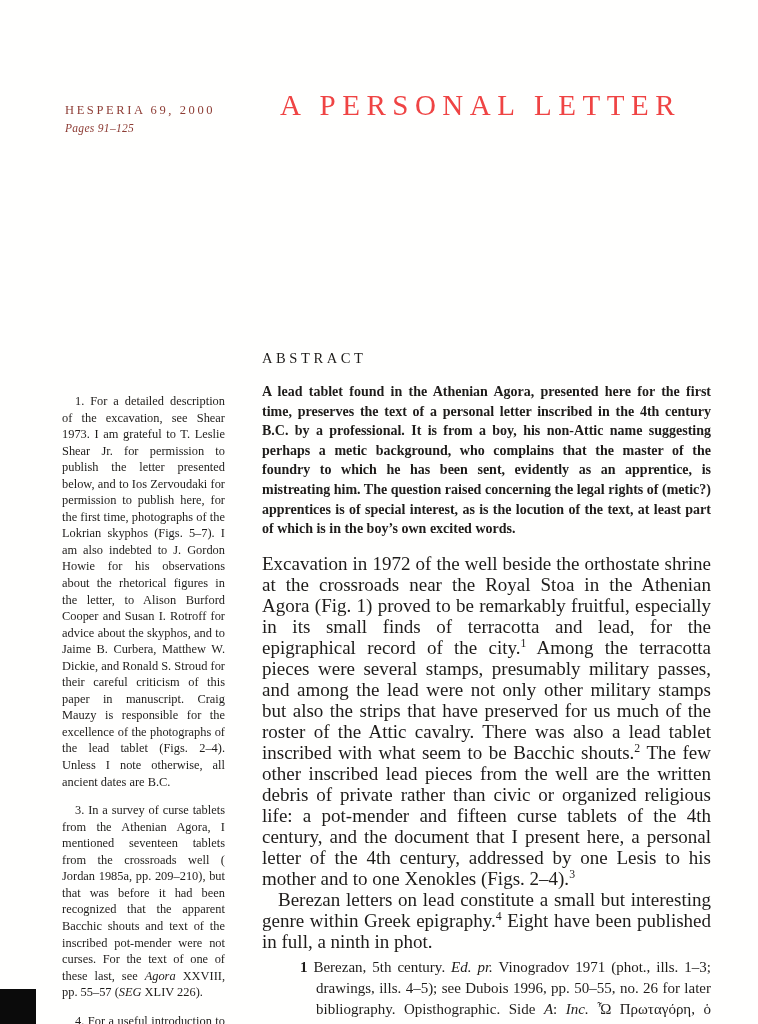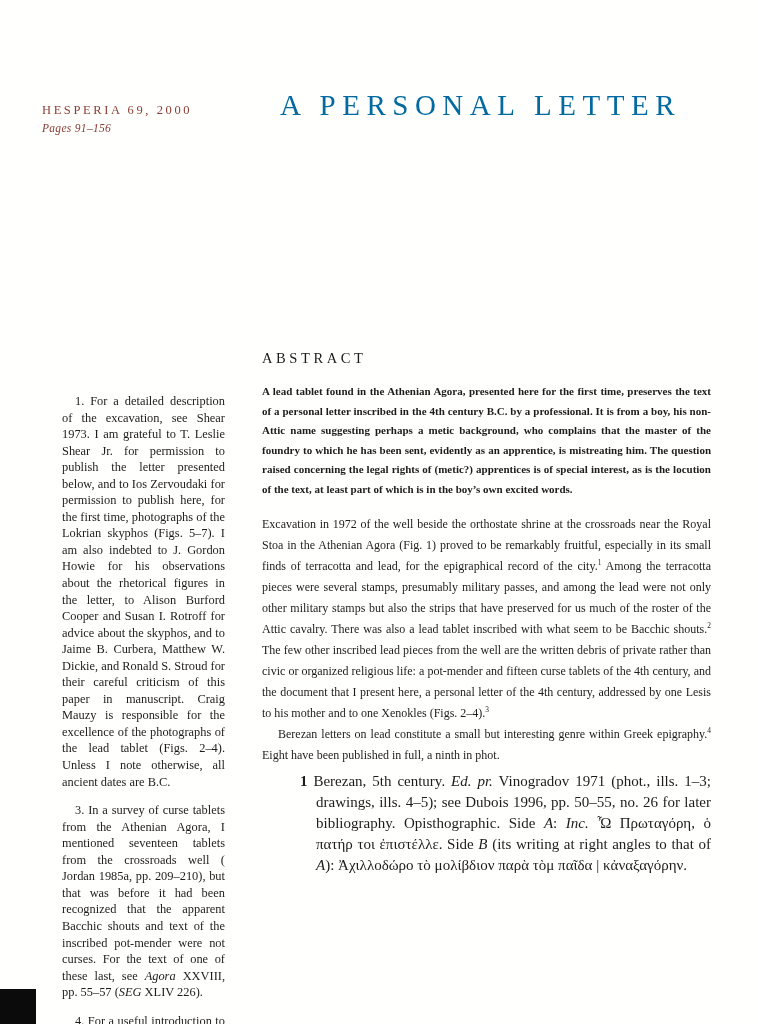--- a/index.html
+++ b/index.html
@@ -9,21 +9,21 @@
     height: 1024px;
     background: #fffffe;
     overflow: hidden;
     font-family: "Liberation Serif", serif;
     color: #1e1c1a;
   }
 
   
   .journal-block {
     position: absolute;
-    left: 42px;
+    left: 65px;
     top: 103px;
     width: 200px;
     color: #8d3c34;
   }
   .journal-name {
     font-size: 12.5px;
     letter-spacing: 2.6px;
     font-variant: small-caps;
   }
   .journal-pages {
@@ -32,21 +32,21 @@
     margin-top: 4px;
     letter-spacing: 0.3px;
   }
 
   
   .title-block {
     position: absolute;
     left: 280px;
     top: 86px;
     width: 460px;
-    color: #0369a1;
+    color: #ef4444;
   }
   .title-line {
     font-size: 29px;
     line-height: 38px;
     letter-spacing: 6.5px;
     font-weight: 400;
   }
 
   
   .footnote-col {
@@ -67,28 +67,28 @@
     top: 350px;
     width: 449px;
   }
   .abstract-heading {
     font-size: 14.5px;
     letter-spacing: 3.6px;
     margin: 0 0 15px 0;
     font-weight: 400;
   }
   .abstract-text {
-    font-size: 11px;
+    font-size: 14px;
     line-height: 19.6px;
     font-weight: bold;
     text-align: justify;
     margin: 2px 0 14px 0;
   }
   .body-para {
-    font-size: 12px;
+    font-size: 19px;
     line-height: 21px;
     text-align: justify;
     margin: 0;
   }
   .body-para.indent { text-indent: 16px; }
 
   .notes-list {
     margin: 5px 0 0 38px;
     font-size: 15px;
     line-height: 21px;
@@ -114,21 +114,21 @@
     background: #0b0b0b;
   }
 </style>
 </head>
 <body>
 
 <div class="page">
 
   <div class="journal-block">
     <div class="journal-name">HESPERIA 69, 2000</div>
-    <div class="journal-pages">Pages 91–156</div>
+    <div class="journal-pages">Pages 91–125</div>
   </div>
 
   <div class="title-block">
     <div class="title-line">A PERSONAL LETTER</div>
   </div>
 
   <div class="footnote-col">
     <p class="footnote"><span>1. For a detailed description of the excavation, see Shear 1973. I am grateful to T. Leslie Shear Jr. for permission to publish the letter presented below, and to Ios Zervoudaki for permission to publish here, for the first time, photographs of the Lokrian skyphos (Figs. 5–7). I am also indebted to J. Gordon Howie for his observations about the rhetorical figures in the letter, to Alison Burford Cooper and Susan I. Rotroff for advice about the skyphos, and to Jaime B. Curbera, Matthew W. Dickie, and Ronald S. Stroud for their careful criticism of this paper in manuscript. Craig Mauzy is responsible for the excellence of the photographs of the lead tablet (Figs. 2–4). Unless I note otherwise, all ancient dates are B.C.</span></p>
     <p class="footnote"><span>3. In a survey of curse tablets from the Athenian Agora, I mentioned seventeen tablets from the crossroads well ( Jordan 1985a, pp. 209–210), but that was before it had been recognized that the apparent Bacchic shouts and text of the inscribed pot-mender were not curses. For the text of one of these last, see </span><span class="i">Agora</span><span> XXVIII, pp. 55–57 (</span><span class="i">SEG</span><span> XLIV 226).</span></p>
     <p class="footnote"><span>4. For a useful introduction to the study of letters on lead, see Bravo 1974. At Henry 1991, p. 65, there is a good later bibliography of texts. See also Jordan, forthcoming.</span></p>

